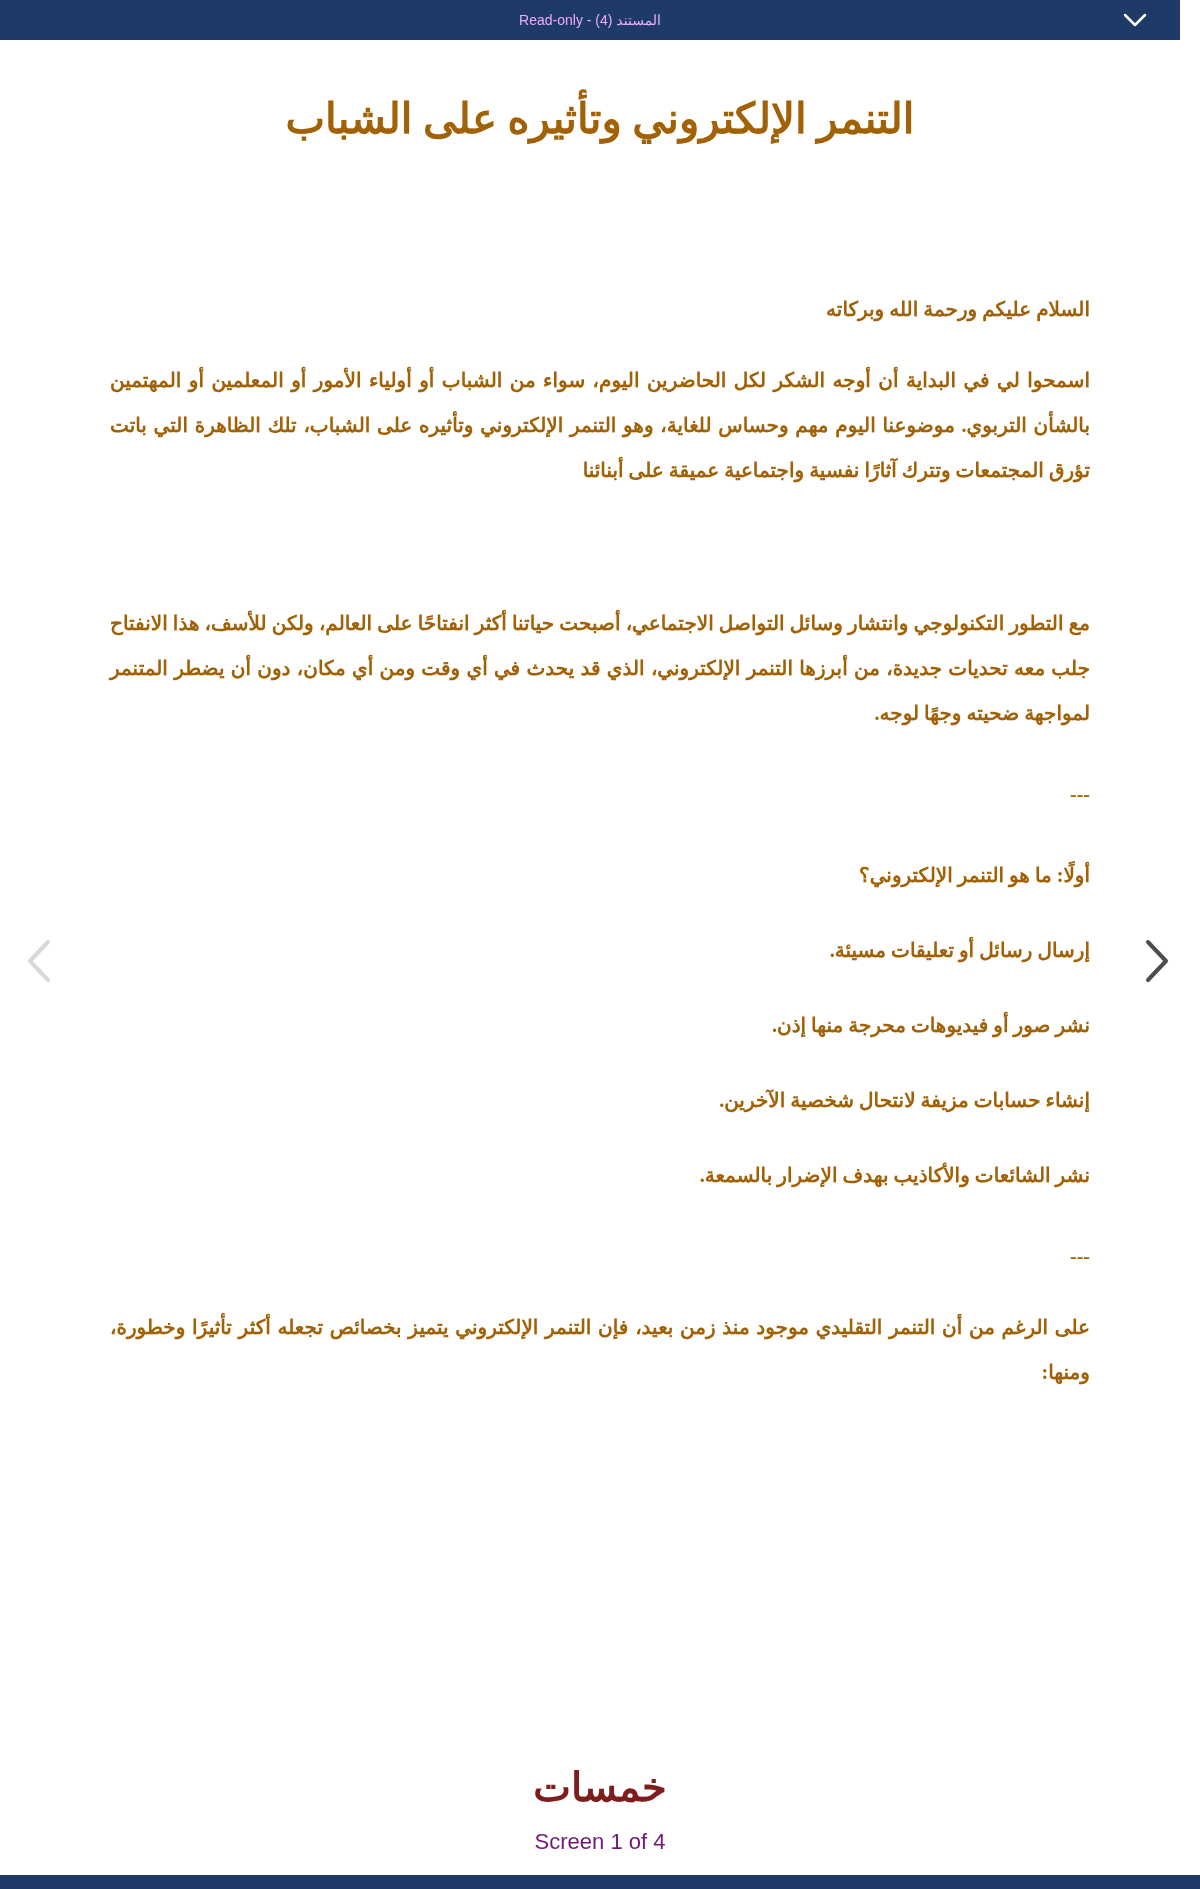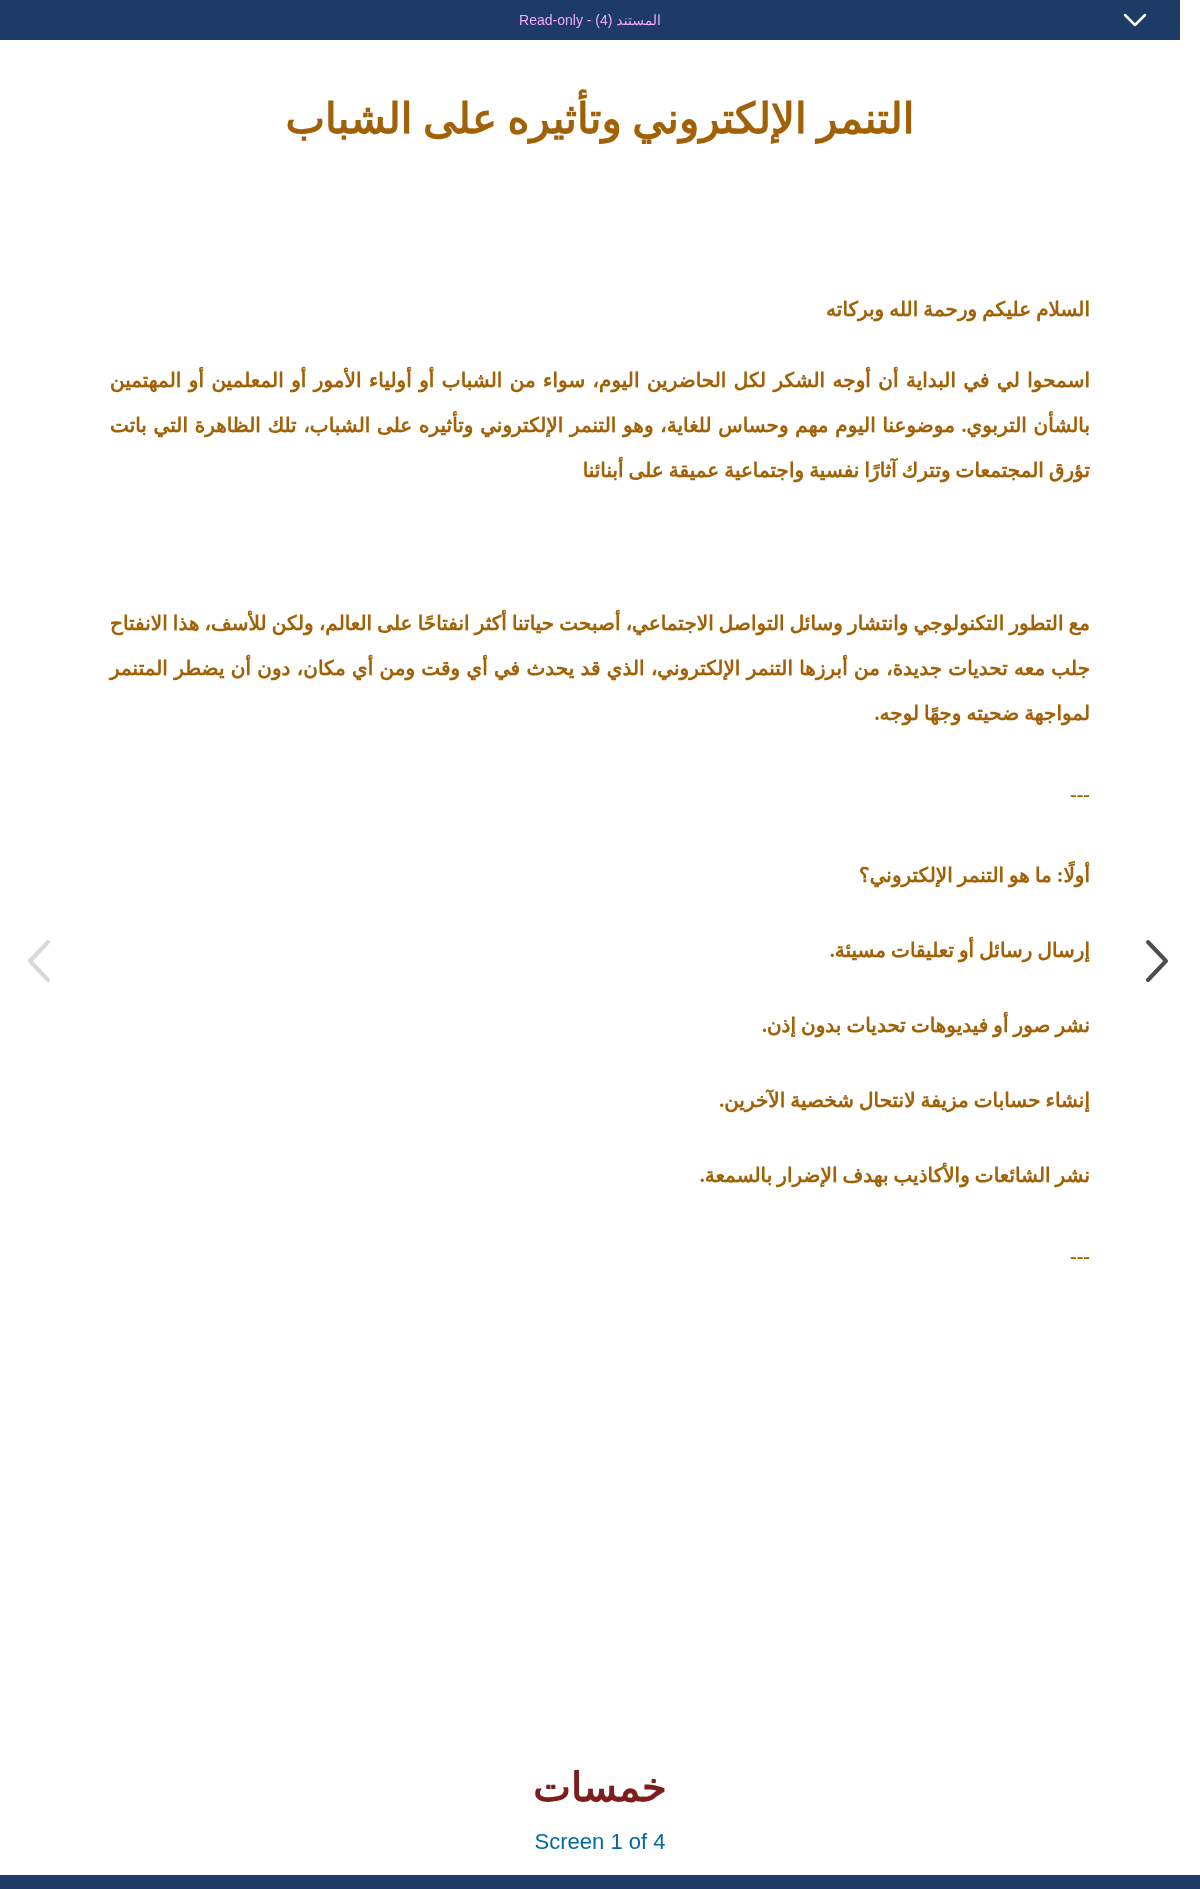--- a/index.html
+++ b/index.html
@@ -56,21 +56,21 @@
   .nav-next{right:26px;}
   
   .watermark{
     position:absolute;bottom:78px;left:0;width:1200px;
     text-align:center;color:#7f1d1d;
     font-size:40px;font-weight:bold;direction:rtl;
     letter-spacing:1px;
   }
   .pager{
     position:absolute;bottom:34px;left:0;width:1200px;
-    text-align:center;color:#0369a1;
+    text-align:center;color:#701a75;
     font-family:"Liberation Sans", sans-serif;font-size:22px;
   }
   .bottombar{
     position:absolute;bottom:0;left:0;width:1200px;height:14px;
     background:#1e3a66;
   }
 </style>
 </head>
 <body>
 
@@ -95,29 +95,30 @@
     <p class="para gap-lg">مع التطور التكنولوجي وانتشار وسائل التواصل الاجتماعي، أصبحت حياتنا أكثر انفتاحًا على العالم، ولكن للأسف، هذا الانفتاح جلب معه تحديات جديدة، من أبرزها التنمر الإلكتروني، الذي قد يحدث في أي وقت ومن أي مكان، دون أن يضطر المتنمر لمواجهة ضحيته وجهًا لوجه.</p>
 
     <p class="para gap-md divider">---</p>
 
     <p class="para gap-md">أولًا: ما هو التنمر الإلكتروني؟</p>
 
 
 
     <p class="para gap-li">إرسال رسائل أو تعليقات مسيئة.</p>
 
-    <p class="para gap-li">نشر صور أو فيديوهات تحديات بدون إذن.</p>
+    <p class="para gap-li">نشر صور أو فيديوهات محرجة منها إذن.</p>
 
     <p class="para gap-li">إنشاء حسابات مزيفة لانتحال شخصية الآخرين.</p>
 
     <p class="para gap-li">نشر الشائعات والأكاذيب بهدف الإضرار بالسمعة.</p>
 
     <p class="para gap-md divider">---</p>
 
 
+    <p class="para gap-sm">على الرغم من أن التنمر التقليدي موجود منذ زمن بعيد، فإن التنمر الإلكتروني يتميز بخصائص تجعله أكثر تأثيرًا وخطورة، ومنها:</p>
 
   </div>
 </div>
 
 <div class="nav-arrow nav-prev">
   <svg width="26" height="46" viewBox="0 0 26 46">
     <polyline points="22,4 4,23 22,42" fill="none" stroke="#d8d8d8" stroke-width="4" stroke-linecap="round" stroke-linejoin="round"></polyline>
   </svg>
   <span></span>
 </div>

